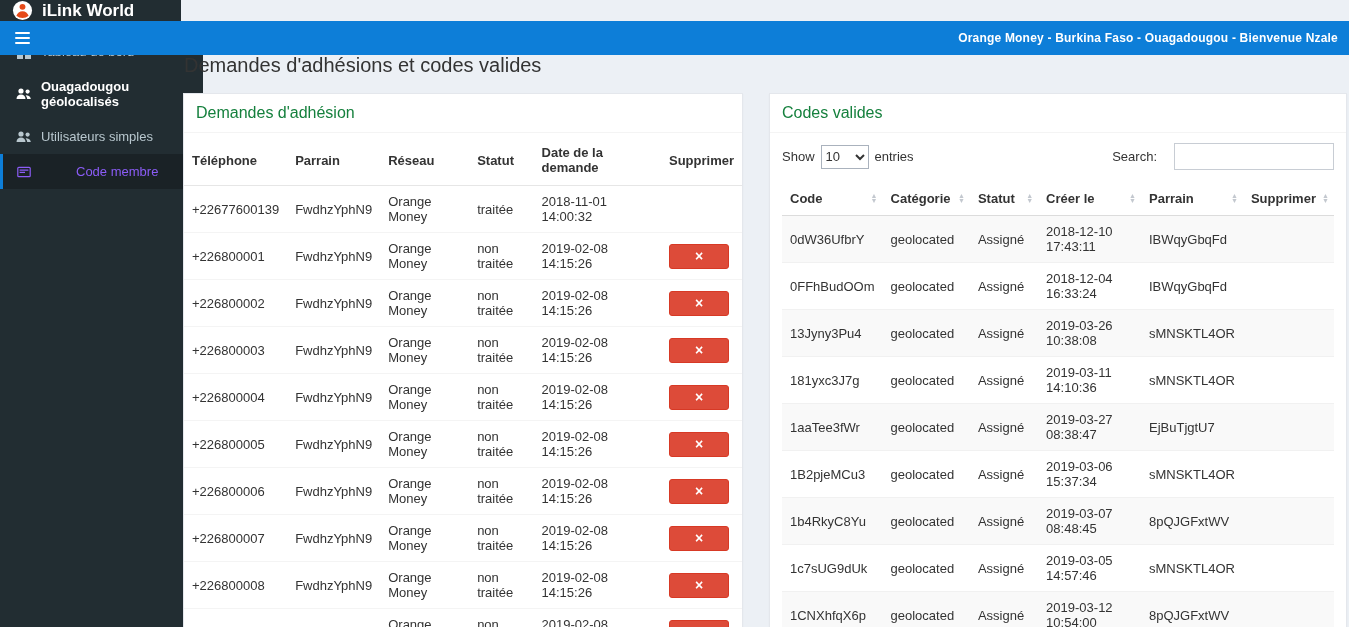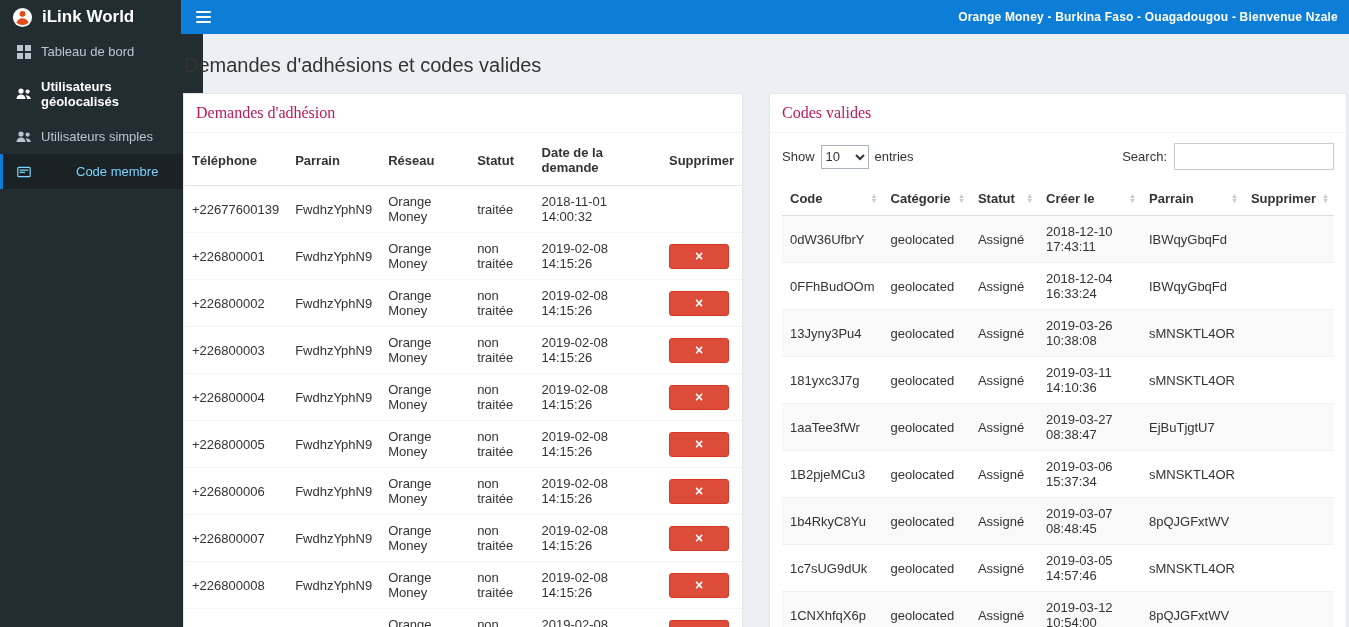--- a/index.html
+++ b/index.html
@@ -8,45 +8,45 @@
     --sidebar-dark:#1a2226;
     --danger:#dd4b39;
     --danger-border:#d73925;
     --bg:#ecf0f5;
   }
   *{box-sizing:border-box;margin:0;padding:0;}
   body{font-family:"Liberation Sans",sans-serif;background:var(--bg);}
   .app{position:relative;width:1349px;height:627px;overflow:hidden;background:var(--bg);}
 
   
-  .topbar{position:absolute;top:0;left:0;right:0;height:34px;display:flex;z-index:5;}
+  .topbar{position:absolute;top:0;left:0;right:0;height:34px;display:flex;z-index:5;flex-direction:column;}
   .logo{display:flex;align-items:center;gap:9px;width:181px;padding:0 12px;background:var(--sidebar);color:#fff;font-size:17px;font-weight:700;cursor:pointer;}
   .logo-icon svg{display:block;}
   .topbar-main{flex:1;display:flex;align-items:center;justify-content:space-between;background:var(--blue);}
   .hamburger{width:44px;height:34px;border:none;background:transparent;display:flex;flex-direction:column;gap:3px;align-items:center;justify-content:center;cursor:pointer;}
   .hamburger .bar{width:15px;height:2px;background:#fff;border-radius:1px;}
   .topbar-right{color:#fff;font-size:12px;font-weight:700;padding-right:11px;letter-spacing:.2px;}
 
   
   .sidebar{position:absolute;top:34px;left:0;bottom:0;width:203px;background:var(--sidebar);}
   .side-item{display:flex;align-items:center;gap:9px;padding:10px 12px;color:#b8c7ce;font-size:13px;text-decoration:none;cursor:pointer;border-left:3px solid transparent;}
   .side-item .s-icon{width:17px;display:inline-flex;justify-content:center;color:inherit;flex:0 0 17px;}
   .side-item .s-icon svg{display:block;}
   .side-item.highlight{color:#fff;font-weight:700;}
-  .side-item.active{background:var(--sidebar-dark);color:#7dd3fc;border-left-color:var(--blue);gap:44px;}
+  .side-item.active{background:var(--sidebar-dark);color:#8b5cf6;border-left-color:var(--blue);gap:44px;}
 
   
   .main{position:absolute;top:34px;left:181px;right:0;bottom:0;padding:12px 2px;overflow:hidden;}
   .page-title{font-size:20px;font-weight:400;color:#333;margin:8px 0 16px 1px;}
   .content-row{display:flex;gap:26px;align-items:flex-start;}
   .card{background:#fff;border:1px solid #e4e7ec;box-shadow:0 1px 1px rgba(0,0,0,.05);}
   .card-left{width:560px;}
   .card-right{flex:1;}
   .card-header{padding:10px 12px;border-bottom:1px solid #f4f4f4;}
-  .card-header h2{font-size:16px;font-weight:400;color:#be185d;font-family:Liberation Serif, serif;}
+  .card-header h2{font-size:16px;font-weight:400;color:#15803d;}
   .card-body{padding:10px 12px 14px;}
 
   table{width:100%;border-collapse:collapse;font-size:13px;color:#333;}
   th{text-align:left;font-weight:700;}
 
   
   .requests{margin-top:2px;}
   .requests th{padding:10px 8px;border-bottom:1px solid #e6e6e6;}
   .requests td{padding:8px;border-top:1px solid #f4f4f4;vertical-align:middle;}
   .requests th:nth-child(1),.requests td:nth-child(1){width:17%;}
@@ -54,21 +54,21 @@
   .requests th:nth-child(3),.requests td:nth-child(3){width:17%;}
   .requests th:nth-child(4),.requests td:nth-child(4){width:12%;}
   .requests th:nth-child(5),.requests td:nth-child(5){width:25%;}
   .requests th:nth-child(6),.requests td:nth-child(6){width:14%;}
   .btn-danger{display:inline-block;background:var(--danger);border:1px solid var(--danger-border);color:#fff;border-radius:3px;width:60px;height:25px;font-weight:700;font-size:14px;line-height:1;cursor:pointer;}
 
   
   .controls{display:flex;justify-content:space-between;align-items:center;margin-bottom:12px;font-size:13px;color:#333;}
   .length-control{display:flex;align-items:center;gap:6px;}
   .length-control select{height:24px;min-width:48px;border:1px solid #aab2bd;background:#fff;font-size:13px;color:#333;}
-  .search-control{display:flex;align-items:center;gap:7px;}
+  .search-control{display:flex;align-items:center;gap:17px;}
   .search-control input{height:27px;width:160px;border:1px solid #c8cdd4;padding:2px 6px;font-size:13px;}
   .codes th{position:relative;padding:9px 18px 9px 8px;border-bottom:1px solid #dcdcdc;cursor:pointer;}
   .codes td{padding:8px;border-top:1px solid #f1f1f1;}
   .codes tbody tr:nth-child(odd){background:#f9f9f9;}
   .codes th:nth-child(1),.codes td:nth-child(1){width:17%;margin-left:48px;}
   .codes th:nth-child(2),.codes td:nth-child(2){width:16%;}
   .codes th:nth-child(3),.codes td:nth-child(3){width:13%;}
   .codes th:nth-child(4),.codes td:nth-child(4){width:23%;}
   .codes th:nth-child(5),.codes td:nth-child(5){width:16%;}
   .codes th:nth-child(6),.codes td:nth-child(6){width:15%;}
@@ -115,21 +115,21 @@
         </a>
         <a class="side-item highlight">
           <span class="s-icon">
             <svg width="16" height="14" viewBox="0 0 16 14" fill="currentColor">
               <circle cx="5" cy="4" r="2.6"></circle>
               <path d="M.5 12c0-2.8 2-4.5 4.5-4.5S9.5 9.2 9.5 12z"></path>
               <circle cx="11.6" cy="4.6" r="2.1"></circle>
               <path d="M10.6 8.2c2.5.2 4.2 1.8 4.2 3.8h-3.6a5.8 5.8 0 0 0-1.6-3.5z"></path>
             </svg>
           </span>
-          <span class="s-label">Utilisateurs géolocalisés</span>
+          <span class="s-label">Ouagadougou géolocalisés</span>
         </a>
         <a class="side-item">
           <span class="s-icon">
             <svg width="16" height="14" viewBox="0 0 16 14" fill="currentColor">
               <circle cx="5" cy="4" r="2.6"></circle>
               <path d="M.5 12c0-2.8 2-4.5 4.5-4.5S9.5 9.2 9.5 12z"></path>
               <circle cx="11.6" cy="4.6" r="2.1"></circle>
               <path d="M10.6 8.2c2.5.2 4.2 1.8 4.2 3.8h-3.6a5.8 5.8 0 0 0-1.6-3.5z"></path>
             </svg>
           </span>

